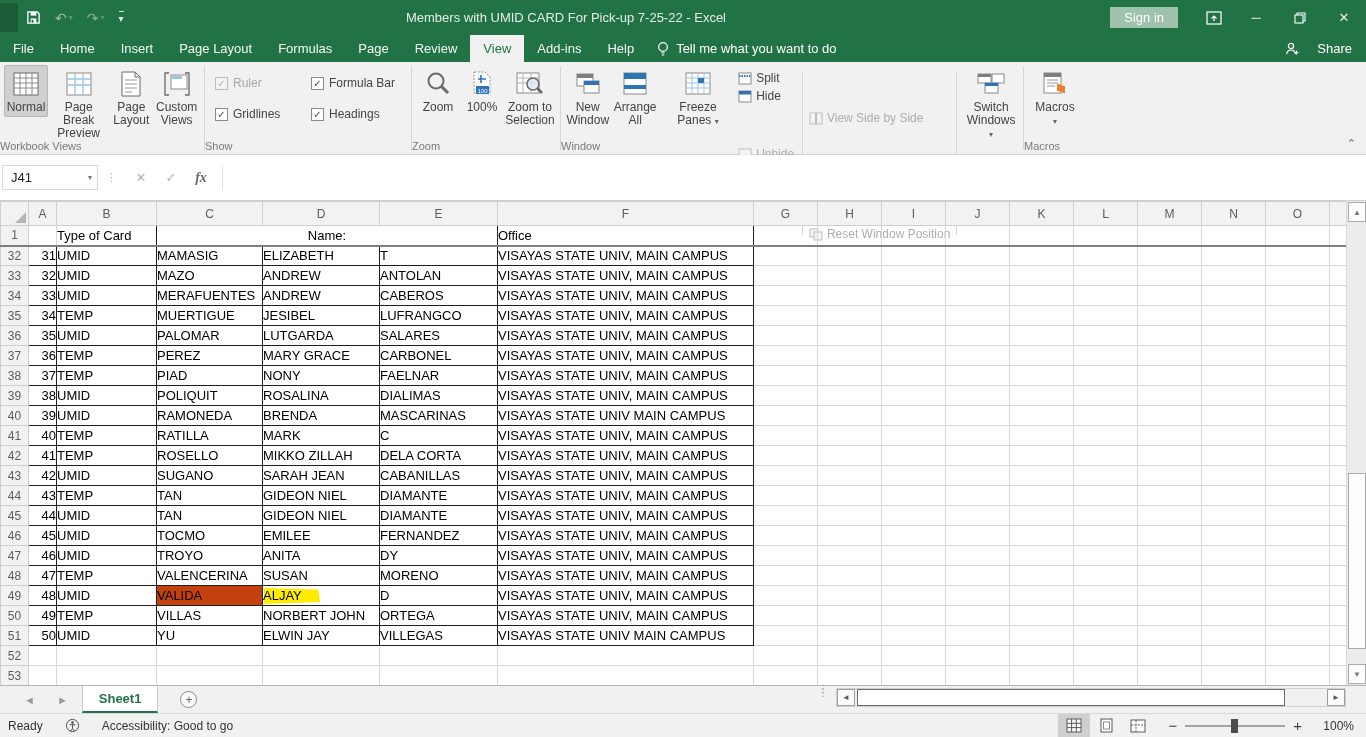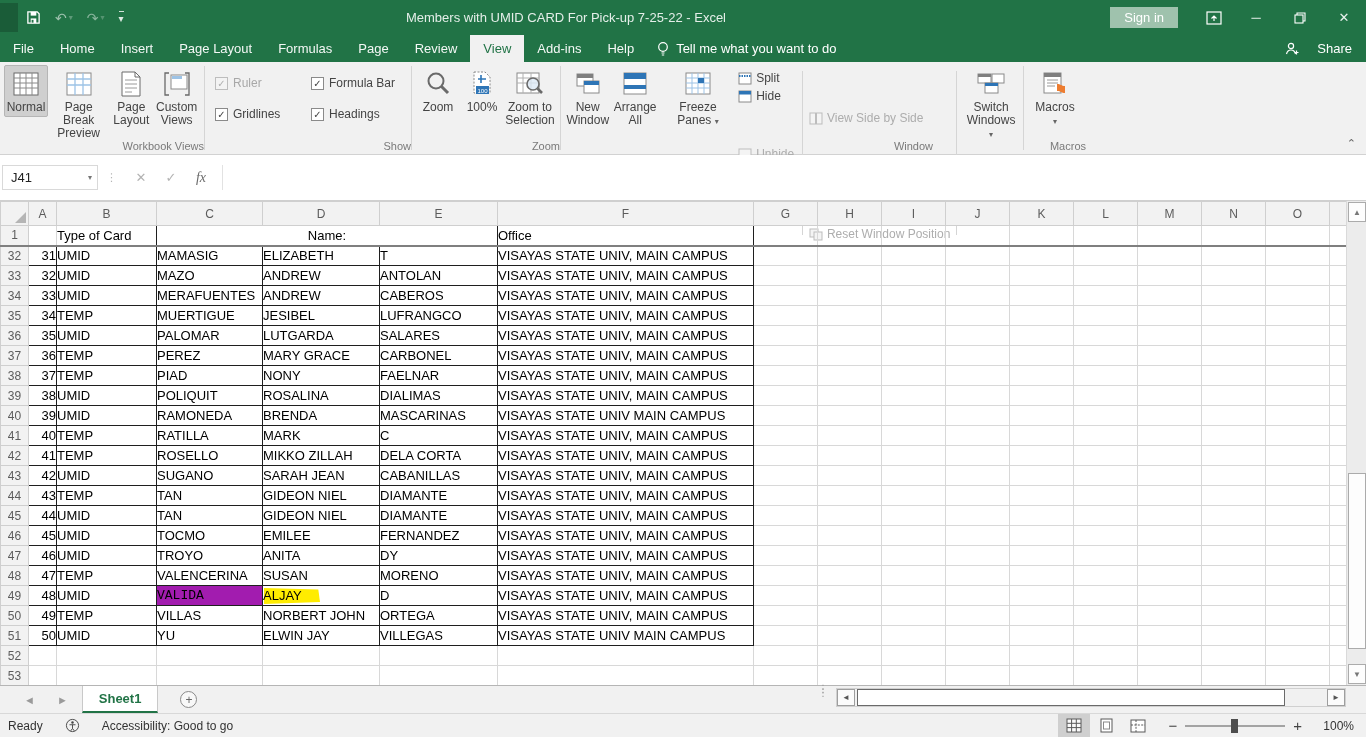--- a/index.html
+++ b/index.html
@@ -22,21 +22,21 @@
   .tabrow{position:absolute;left:0;top:35px;width:1366px;height:27px;background:#217346;display:flex;align-items:stretch;color:#fff;font-size:13px;}
   .rtab{display:flex;align-items:center;padding:0 13px;cursor:pointer;color:rgba(255,255,255,.95);}
   .rtab.active{background:#f1f1f1;color:#217346;}
   .tellme{display:flex;align-items:center;gap:7px;padding:0 10px;color:#fff;}
   .share{position:absolute;right:14px;top:0;height:27px;display:flex;align-items:center;gap:17px;color:#fff;}
 
   
   .ribbon{position:absolute;left:0;top:62px;width:1366px;height:93px;background:#f1f1f1;border-bottom:1px solid #d2d2d2;display:flex;}
   .rgroup{position:relative;height:92px;display:flex;flex-direction:column;}
   .gsep{width:1px;background:#d5d5d5;margin:4px 0;}
-  .glabel{position:absolute;bottom:2px;left:0;right:0;text-align:right;font-size:11px;color:#7a7a7a;white-space:nowrap;}
+  .glabel{position:absolute;bottom:2px;left:0;right:0;text-align:left;font-size:11px;color:#7a7a7a;white-space:nowrap;}
   .rbtns{display:flex;align-items:flex-start;padding:3px 4px 0 4px;flex:1;}
   .bigbtn{display:flex;flex-direction:column;align-items:center;padding:3px 5px 2px 5px;min-width:44px;color:#444;font-size:12px;text-align:center;line-height:13px;border:1px solid transparent;border-radius:2px;}
   .bigbtn.sel{background:#cfcfcf;border-color:#b5b5b5;}
   .bigbtn .bicon{height:30px;display:flex;align-items:center;justify-content:center;margin-bottom:2px;}
   .chev{font-size:8px;color:#666;}
   
   .showgrid{display:grid;grid-template-columns:96px 104px;grid-auto-flow:column;grid-template-rows:22px 22px;row-gap:9px;padding:10px 6px 0 10px;}
   .chk{display:flex;align-items:center;gap:5px;font-size:12px;color:#444;}
   .chk.dis{color:#a8a8a8;}
   .box{width:13px;height:13px;border:1px solid #8a8a8a;background:#fff;display:flex;align-items:center;justify-content:center;font-size:10px;color:#444;}
@@ -47,37 +47,37 @@
   .smallitem.dis{color:#adadad;margin-top:40px;}
   .sicon{width:14px;height:13px;flex:none;}
   .collapse{position:absolute;right:10px;bottom:4px;color:#666;font-size:11px;}
 
   
   .fbar{position:absolute;left:0;top:155px;width:1366px;height:46px;background:#fff;border-bottom:1px solid #cfcfcf;display:flex;align-items:center;}
   .namebox{width:96px;height:25px;margin-left:2px;border:1px solid #d9d9d9;display:flex;align-items:center;padding-left:8px;font-size:13px;color:#222;position:relative;}
   .namebox .dd{position:absolute;right:5px;font-size:8px;color:#777;}
   .fdots{color:#b5b5b5;font-size:11px;margin:0 8px;letter-spacing:1px;}
   .fbtn{width:30px;text-align:center;color:#b3b3b3;font-size:13px;}
-  .fx{font-style:italic;color:#6a6a6a;font-family:"Liberation Serif",serif;font-size:14px;}
+  .fx{font-style:italic;color:#6a6a6a;font-family:"Liberation Serif",serif;font-size:14px;font-weight:bold;}
   .ffield{flex:1;height:25px;border-left:1px solid #e2e2e2;margin-left:6px;}
 
   
   table.sheet{position:absolute;left:0;top:201px;border-collapse:collapse;table-layout:fixed;font-size:13px;color:#000;}
   table.sheet td,table.sheet th{overflow:hidden;white-space:nowrap;height:20px;padding:0;font-weight:400;}
   th.colh,td.rn{background:#f2f2f2;border:1px solid #cfcfcf;color:#5c5c5c;font-size:12px;text-align:center;}
   th.corner{background:#f2f2f2;border:1px solid #cfcfcf;position:relative;}
   th.corner:after{content:"";position:absolute;right:2px;bottom:2px;border-left:11px solid transparent;border-bottom:11px solid #b5b5b5;}
   td.gc{border-right:1px solid #d8d8d8;border-bottom:1px solid #d8d8d8;}
   td.bc{border:1px solid #1f1f1f;}
   td.num{text-align:right;padding-right:4px;}
   td.val{text-align:left;padding-left:4px;}
   td.bold{font-weight:700;}
   td.ctr{text-align:center;}
   tr.frozen td{border-bottom-width:2px;border-bottom-color:#7f7f7f;border-bottom-style:solid;}
-  td.hl{background:#a21caf;font-family:Liberation Mono, monospace;}
+  td.hl{background:#c2410c;}
   td.prel{position:relative;}
   .hl-patch{position:absolute;left:1px;top:2px;width:56px;height:16px;background:#ffec00;clip-path:polygon(0 0,97% 10%,100% 88%,0 100%);}
   td.prel span{position:relative;z-index:1;}
 
   
   .vscroll{position:absolute;right:0;top:201px;width:20px;height:484px;background:#ececec;border-left:1px solid #dadada;}
   .varrow{width:18px;height:20px;margin:1px;background:#fdfdfd;border:1px solid #ababab;display:flex;align-items:center;justify-content:center;color:#777;font-size:8px;}
   .vthumb{position:absolute;left:1px;top:272px;width:18px;height:176px;background:#fdfdfd;border:1px solid #ababab;}
   .varrow.down{position:absolute;bottom:0;left:0;}
 

